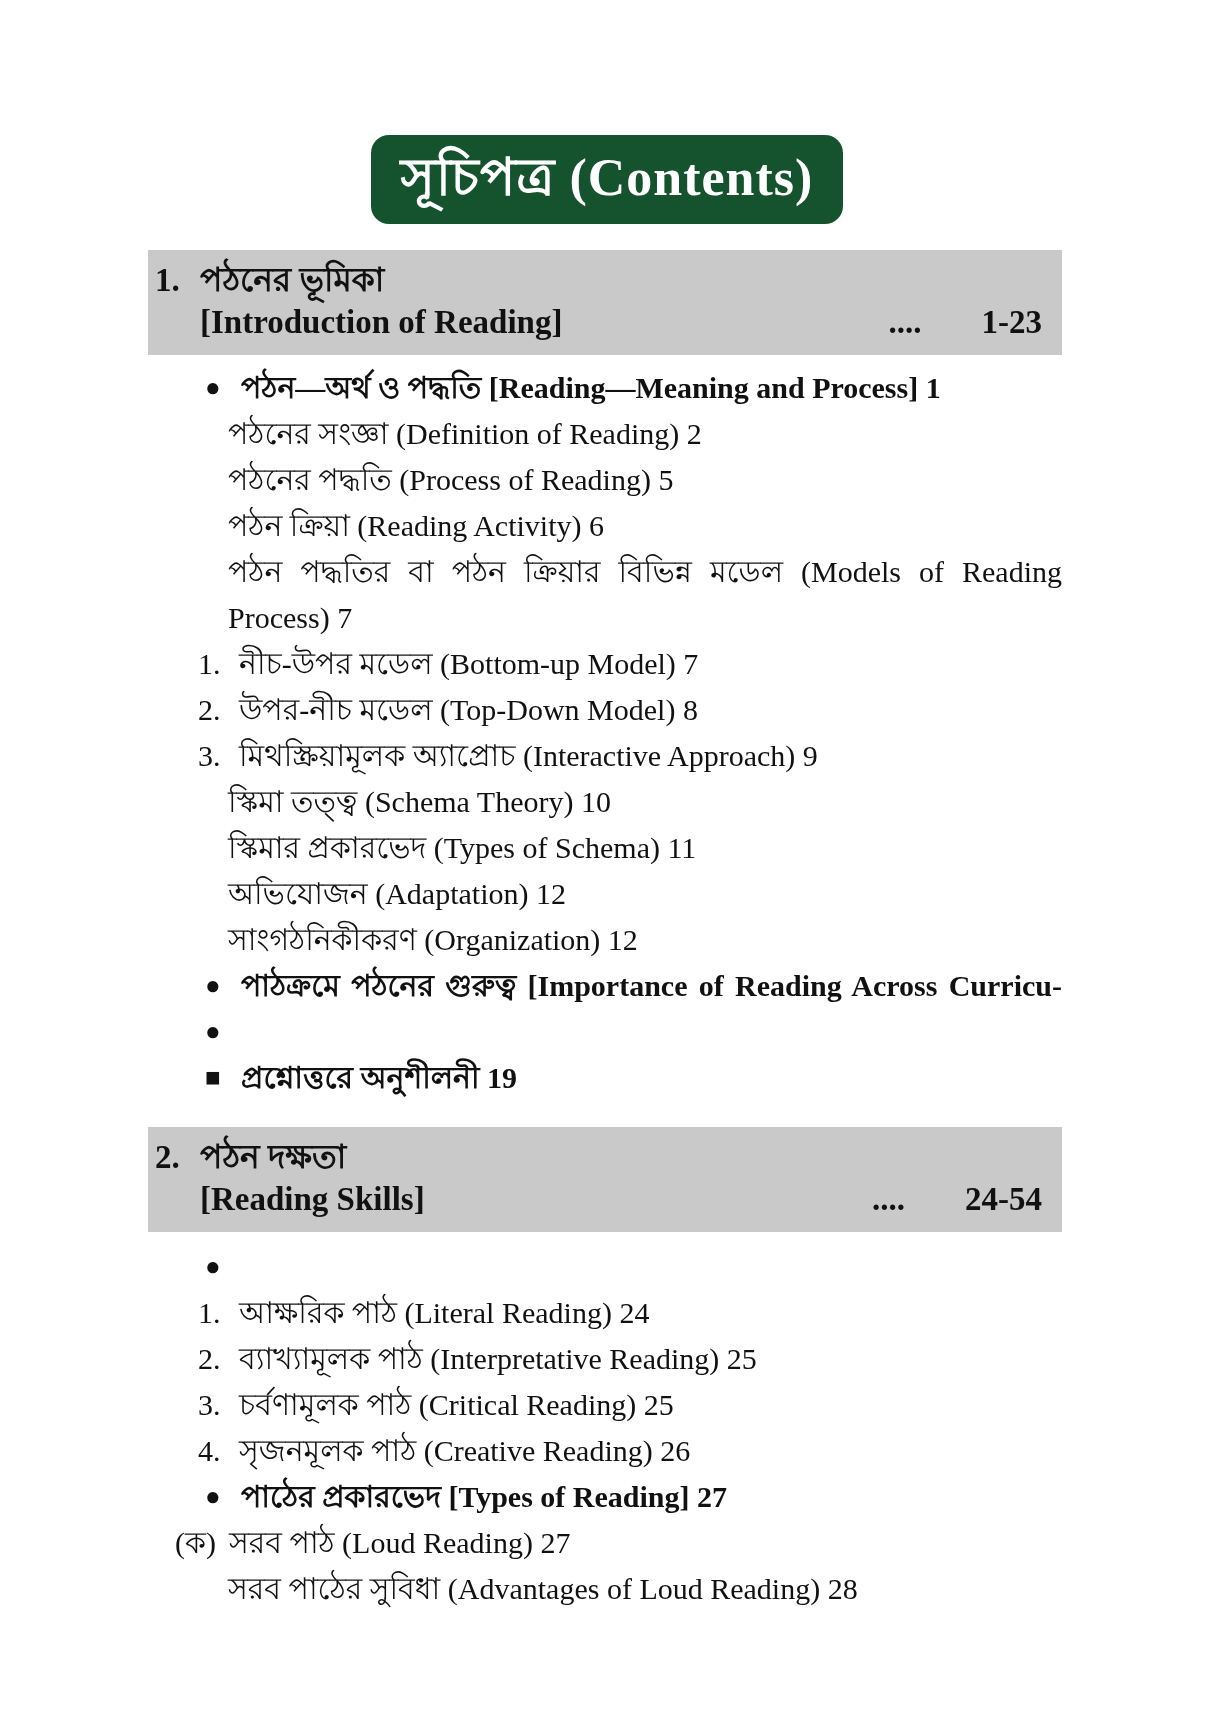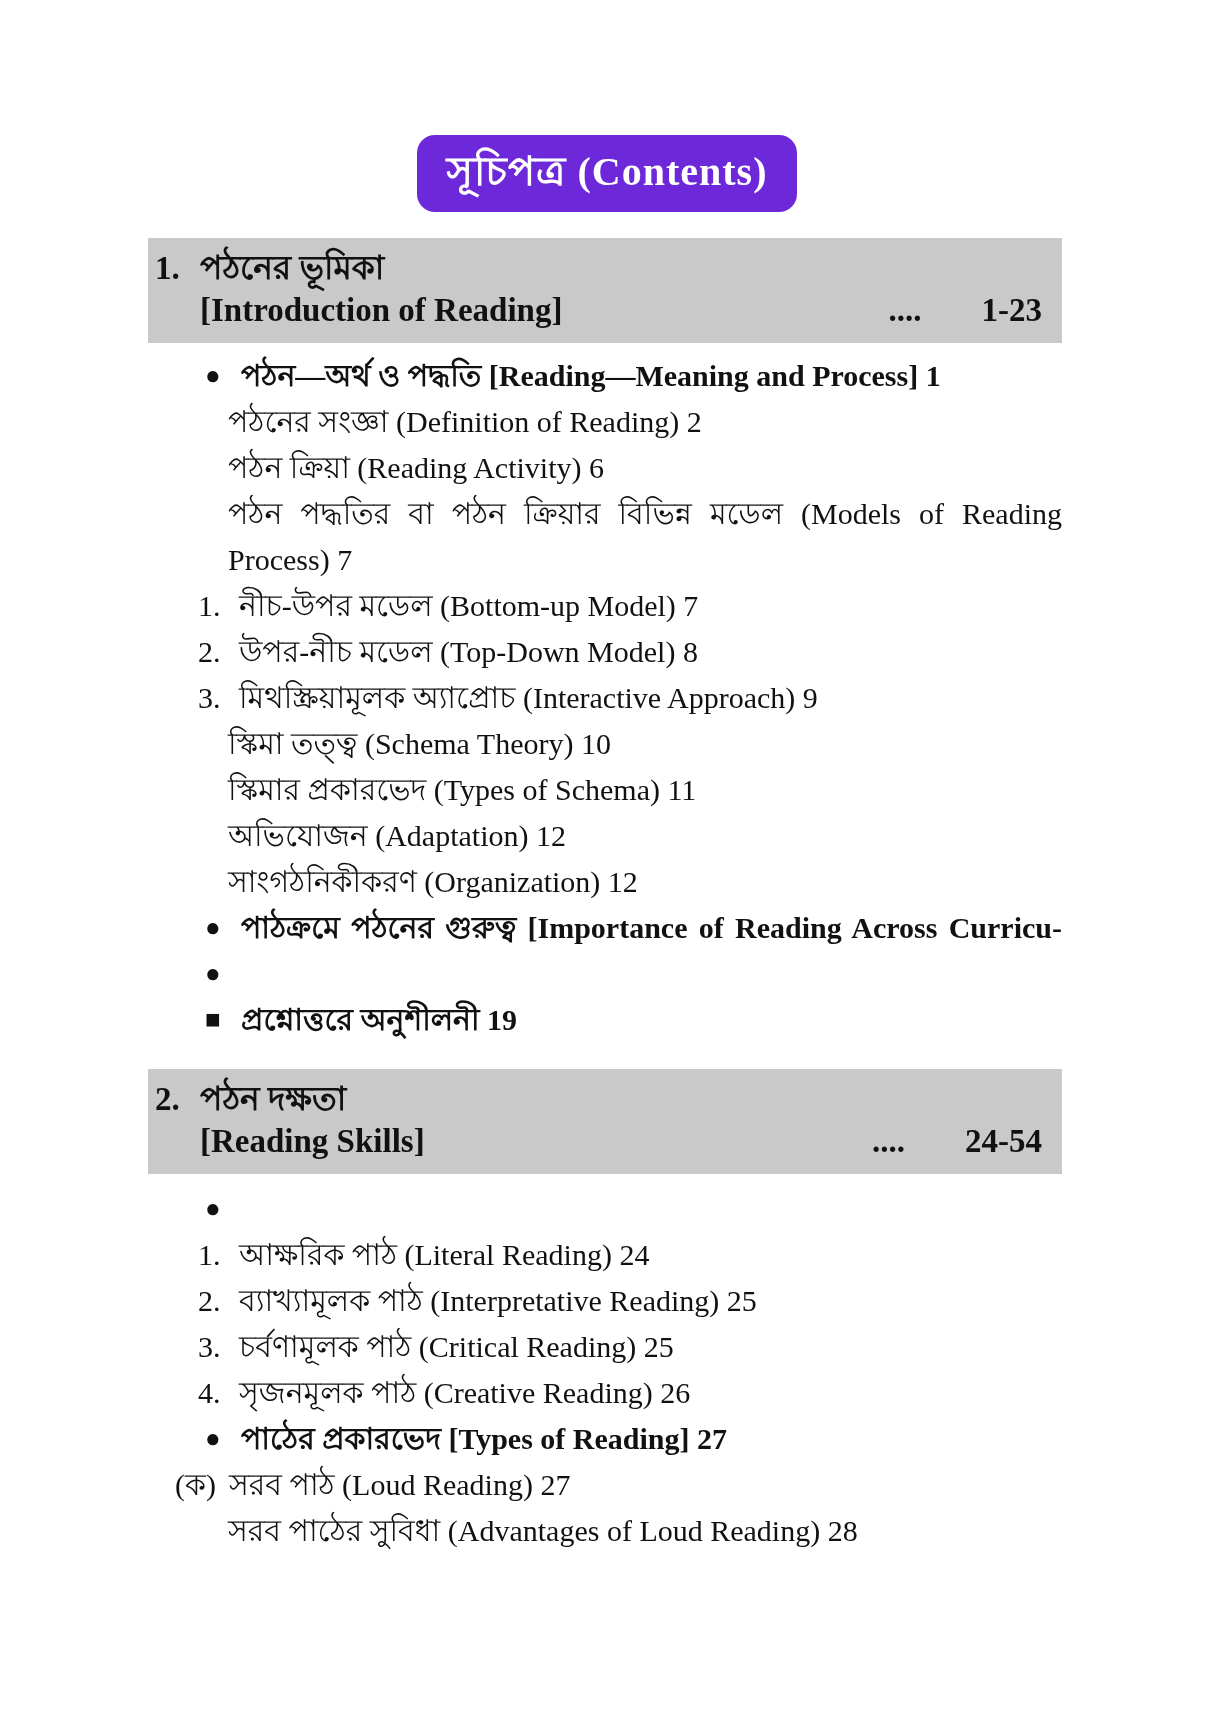--- a/index.html
+++ b/index.html
@@ -8,24 +8,24 @@
     background: #ffffff;
     font-family: "Liberation Serif", "DejaVu Serif", serif;
     color: #111111;
     position: relative;
     overflow: hidden;
   }
   .title-box {
     margin: 135px auto 0 auto;
     width: -moz-fit-content;
     width: fit-content;
-    background: #6d28d9;
+    background: #14532d;
     color: #ffffff;
     font-weight: bold;
-    font-size: 40px;
+    font-size: 52px;
     line-height: 1;
     padding: 17px 30px 20px 30px;
     border-radius: 18px;
     letter-spacing: 1px;
   }
   .section { margin-top: 26px; }
   .bar {
     margin-left: 148px;
     width: 914px;
     background: #c9c9c9;
@@ -90,20 +90,25 @@
           <span class="line first">পঠন—অর্থ ও পদ্ধতি [Reading—Meaning and Process] 1</span>
         </span>
       </div>
       <div class="item kind-plain">
         <span class="text">
           <span class="line first">পঠনের সংজ্ঞা  (Definition of Reading) 2</span>
         </span>
       </div>
       <div class="item kind-plain">
         <span class="text">
+          <span class="line first">পঠনের পদ্ধতি (Process of Reading) 5</span>
+        </span>
+      </div>
+      <div class="item kind-plain">
+        <span class="text">
           <span class="line first">পঠন ক্রিয়া (Reading Activity) 6</span>
         </span>
       </div>
       <div class="item kind-plain justify">
         <span class="text">
           <span class="line first">পঠন পদ্ধতির বা পঠন ক্রিয়ার বিভিন্ন মডেল (Models of Reading</span>
           <span class="line">Process) 7</span>
         </span>
       </div>
       <div class="item kind-num">

